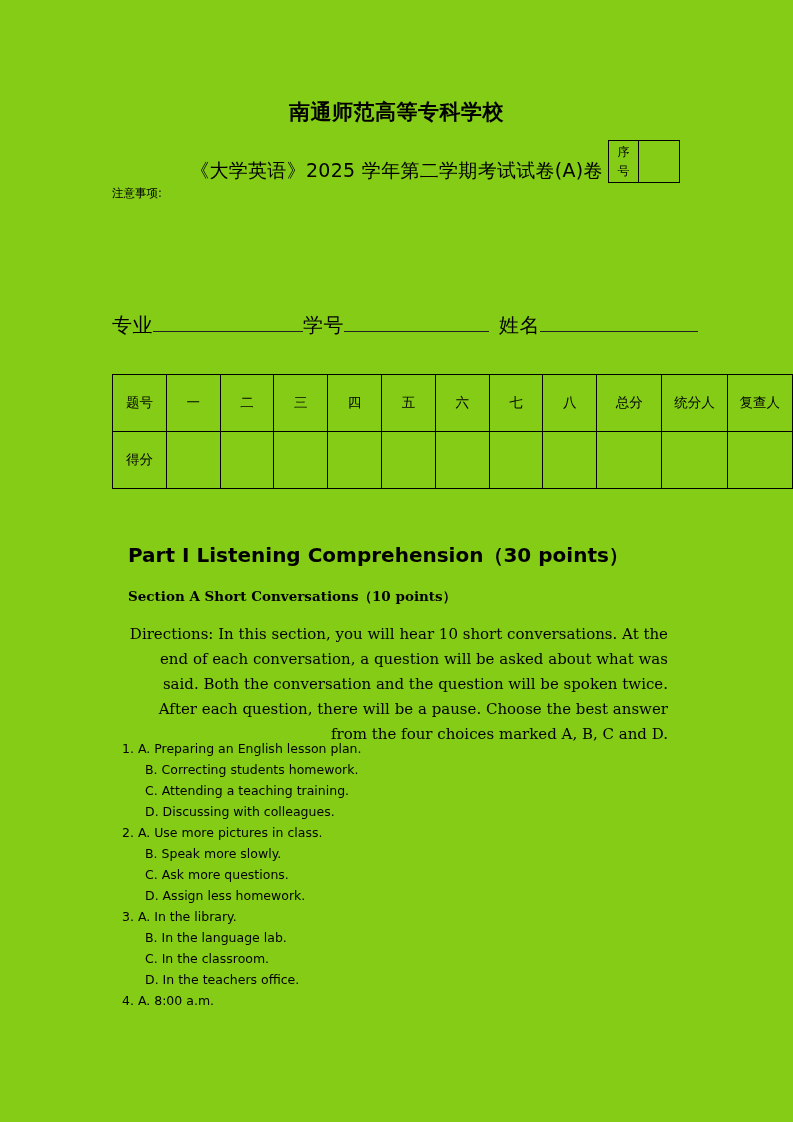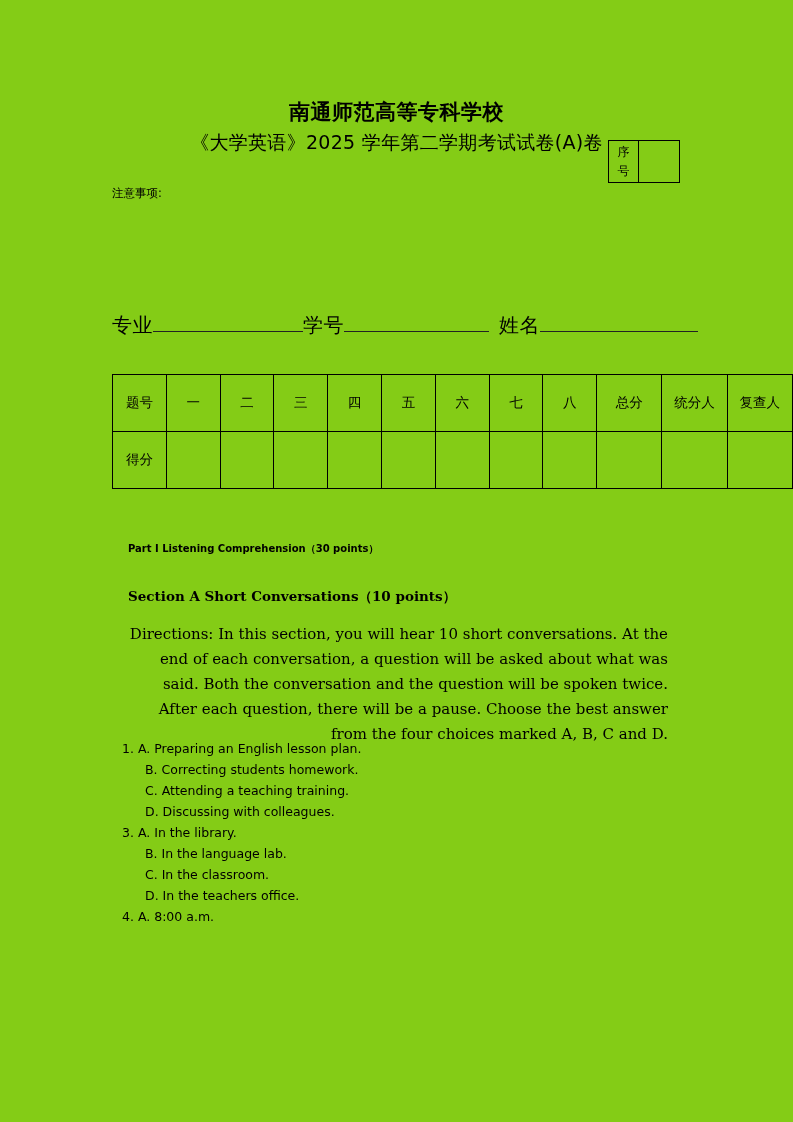--- a/index.html
+++ b/index.html
@@ -29,21 +29,21 @@
     left: 0; top: 98px;
     width: 793px;
     text-align: center;
     font-family: "DejaVu Sans", sans-serif;
     font-weight: bold;
     font-size: 21px;
     letter-spacing: 0.5px;
   }
   .exam-subtitle {
     position: absolute;
-    left: 0; top: 130px;
+    left: 0; top: 158px;
     width: 793px;
     text-align: center;
     font-family: "DejaVu Sans", sans-serif;
     font-weight: normal;
     font-size: 19px;
     letter-spacing: 0.3px;
   }
 
   
   .seq-box {
@@ -158,21 +158,21 @@
   }
   .defen-value { flex: 1; }
 
   
   .part-heading {
     position: absolute;
     left: 128px;
     top: 542px;
     font-family: "DejaVu Sans", sans-serif;
     font-weight: bold;
-    font-size: 10px;
+    font-size: 20px;
   }
   .section-heading {
     position: absolute;
     left: 128px;
     top: 588px;
     font-family: "DejaVu Serif", serif;
     font-weight: bold;
     font-size: 13.5px;
   }
 
@@ -276,20 +276,29 @@
     <div class="q-block">
       <div class="q-first">
         <span>1.</span>
         <span>A. Preparing an English lesson plan.</span>
       </div>
       <div class="q-opt">B. Correcting students homework.</div>
       <div class="q-opt">C. Attending a teaching training.</div>
       <div class="q-opt">D. Discussing with colleagues.</div>
     </div>
 
+    <div class="q-block">
+      <div class="q-first">
+        <span>2.</span>
+        <span>A. Use more pictures in class.</span>
+      </div>
+      <div class="q-opt">B. Speak more slowly.</div>
+      <div class="q-opt">C. Ask more questions.</div>
+      <div class="q-opt">D. Assign less homework.</div>
+    </div>
 
     <div class="q-block">
       <div class="q-first">
         <span>3.</span>
         <span>A. In the library.</span>
       </div>
       <div class="q-opt">B. In the language lab.</div>
       <div class="q-opt">C. In the classroom.</div>
       <div class="q-opt">D. In the teachers office.</div>
     </div>

